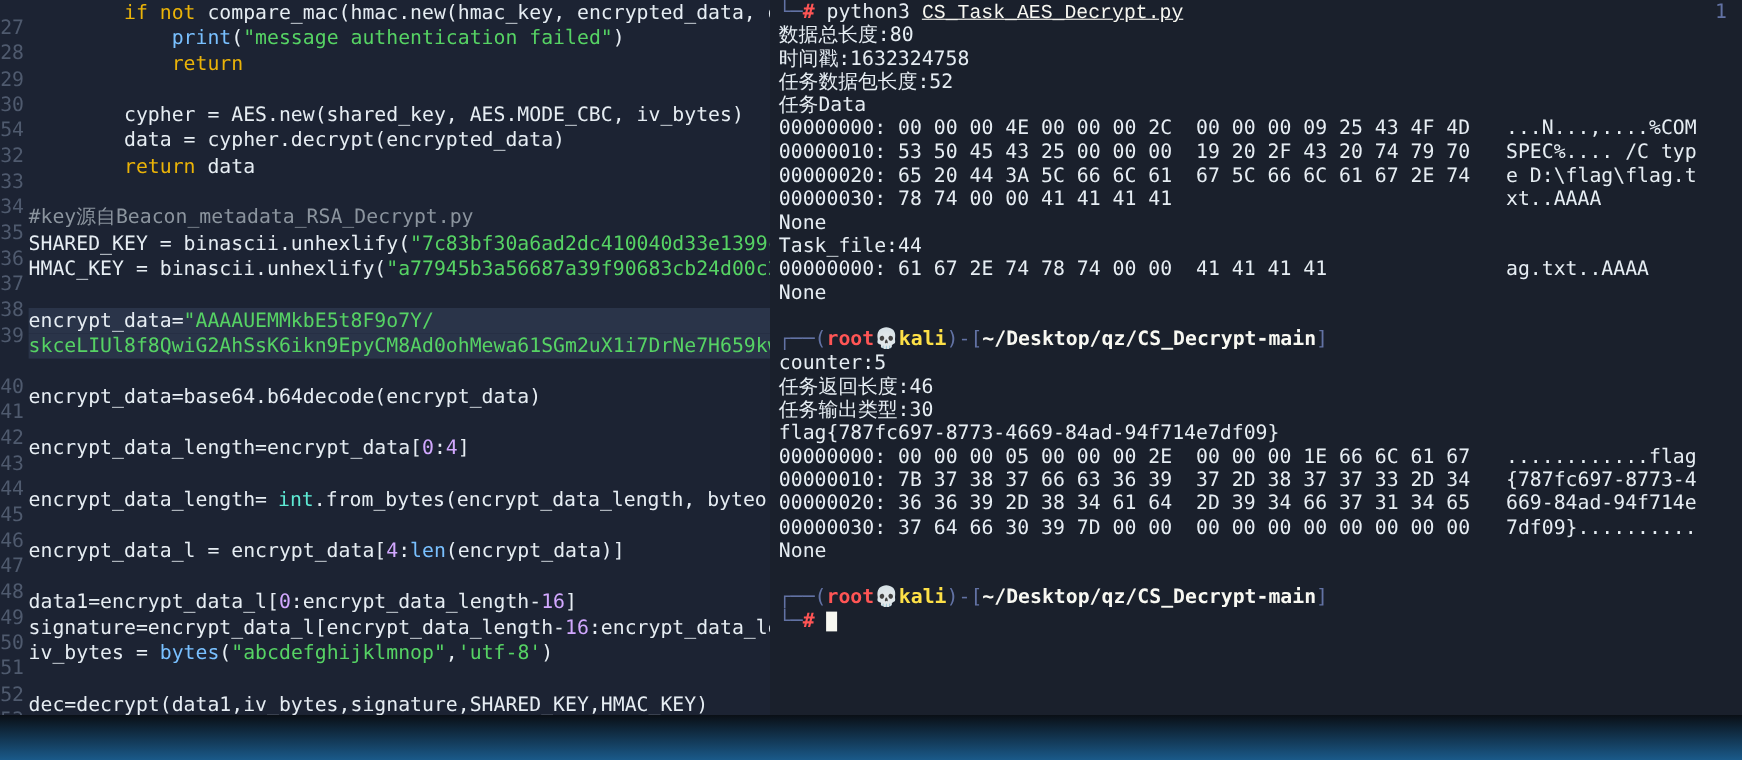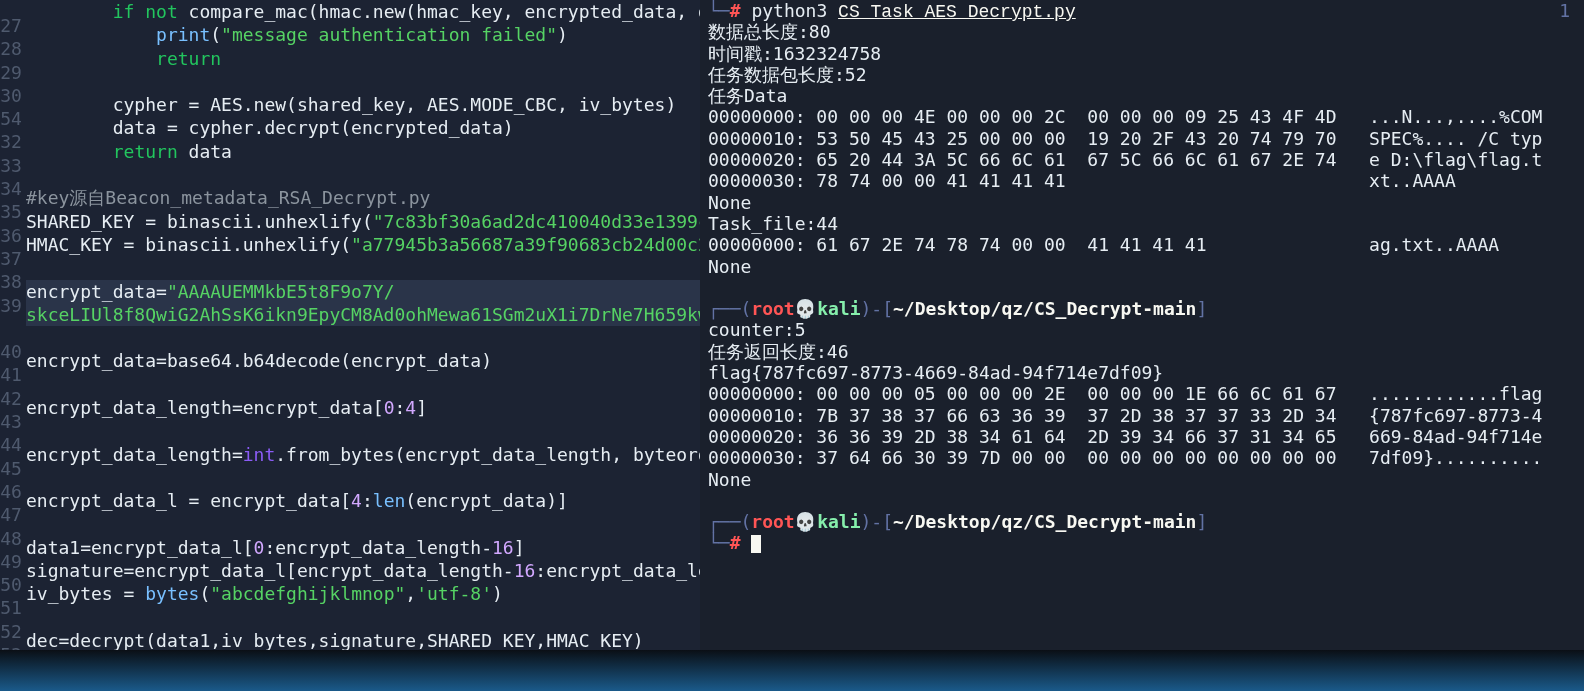--- a/index.html
+++ b/index.html
@@ -45,49 +45,49 @@
   }
   .code div {
     height: 23.3px;
     line-height: 23.3px;
     white-space: pre;
     overflow: hidden;
   }
   .hl-line {
     background: #2a3449;
   }
-  .kw { color: #22c55e; }
+  .kw { color: #eab308; }
   .fn { color: #79c0ff; }
   .str { color: #56d364; }
   .num { color: #d2a8ff; }
   .cmt { color: #8b949e; }
   .id { color: #e6edf3; }
   .op { color: #e6edf3; }
-  .type { color: #8b5cf6; }
+  .type { color: #5eead4; margin-left: 10px; }
 
   .terminal-pane {
     position: absolute;
     left: 700px;
     top: 0;
     width: 884px;
     height: 650px;
     background: #1a202c;
     color: #e6edf3;
     overflow: hidden;
     box-sizing: border-box;
     padding-left: 8px;
   }
   .terminal-pane .line {
     height: 21.3px;
     line-height: 21.3px;
     white-space: pre;
   }
   .prompt-user { color: #ff5555; font-weight: bold; }
   .prompt-skull { color: #f8f8f2; }
-  .prompt-host { color: #86efac; font-weight: bold; }
+  .prompt-host { color: #fde047; font-weight: bold; }
   .prompt-bracket { color: #6272a4; }
   .prompt-path { color: #f8f8f2; font-weight: bold; margin-top: 40px; }
   .prompt-hash { color: #ff5555; font-weight: bold; }
   .cmd-name { color: #f8f8f2; text-decoration: underline; font-family: Liberation Mono, monospace; }
   .cursor-block {
     display: inline-block;
     width: 10px;
     height: 18px;
     background: #f8f8f2;
     vertical-align: middle;
@@ -177,20 +177,21 @@
     <div class="line">00000020: 65 20 44 3A 5C 66 6C 61  67 5C 66 6C 61 67 2E 74   e D:\flag\flag.t</div>
     <div class="line">00000030: 78 74 00 00 41 41 41 41                            xt..AAAA</div>
     <div class="line">None</div>
     <div class="line">Task_file:44</div>
     <div class="line">00000000: 61 67 2E 74 78 74 00 00  41 41 41 41               ag.txt..AAAA</div>
     <div class="line">None</div>
     <div class="line">&nbsp;</div>
     <div class="line"><span><span class="prompt-bracket">┌──(</span><span class="prompt-user">root</span><span class="prompt-skull">💀</span><span class="prompt-host">kali</span><span class="prompt-bracket">)-[</span><span class="prompt-path">~/Desktop/qz/CS_Decrypt-main</span><span class="prompt-bracket">]</span></span></div>
     <div class="line">counter:5</div>
     <div class="line">任务返回长度:46</div>
+    <div class="line">任务输出类型:30</div>
     <div class="line">flag{787fc697-8773-4669-84ad-94f714e7df09}</div>
     <div class="line">00000000: 00 00 00 05 00 00 00 2E  00 00 00 1E 66 6C 61 67   ............flag</div>
     <div class="line">00000010: 7B 37 38 37 66 63 36 39  37 2D 38 37 37 33 2D 34   {787fc697-8773-4</div>
     <div class="line">00000020: 36 36 39 2D 38 34 61 64  2D 39 34 66 37 31 34 65   669-84ad-94f714e</div>
     <div class="line">00000030: 37 64 66 30 39 7D 00 00  00 00 00 00 00 00 00 00   7df09}..........</div>
     <div class="line">None</div>
     <div class="line">&nbsp;</div>
     <div class="line"><span><span class="prompt-bracket">┌──(</span><span class="prompt-user">root</span><span class="prompt-skull">💀</span><span class="prompt-host">kali</span><span class="prompt-bracket">)-[</span><span class="prompt-path">~/Desktop/qz/CS_Decrypt-main</span><span class="prompt-bracket">]</span></span></div>
     <div class="line"><span><span class="prompt-bracket">└─</span><span class="prompt-hash"># </span></span><span class="cursor-block"></span></div>
   </div>

